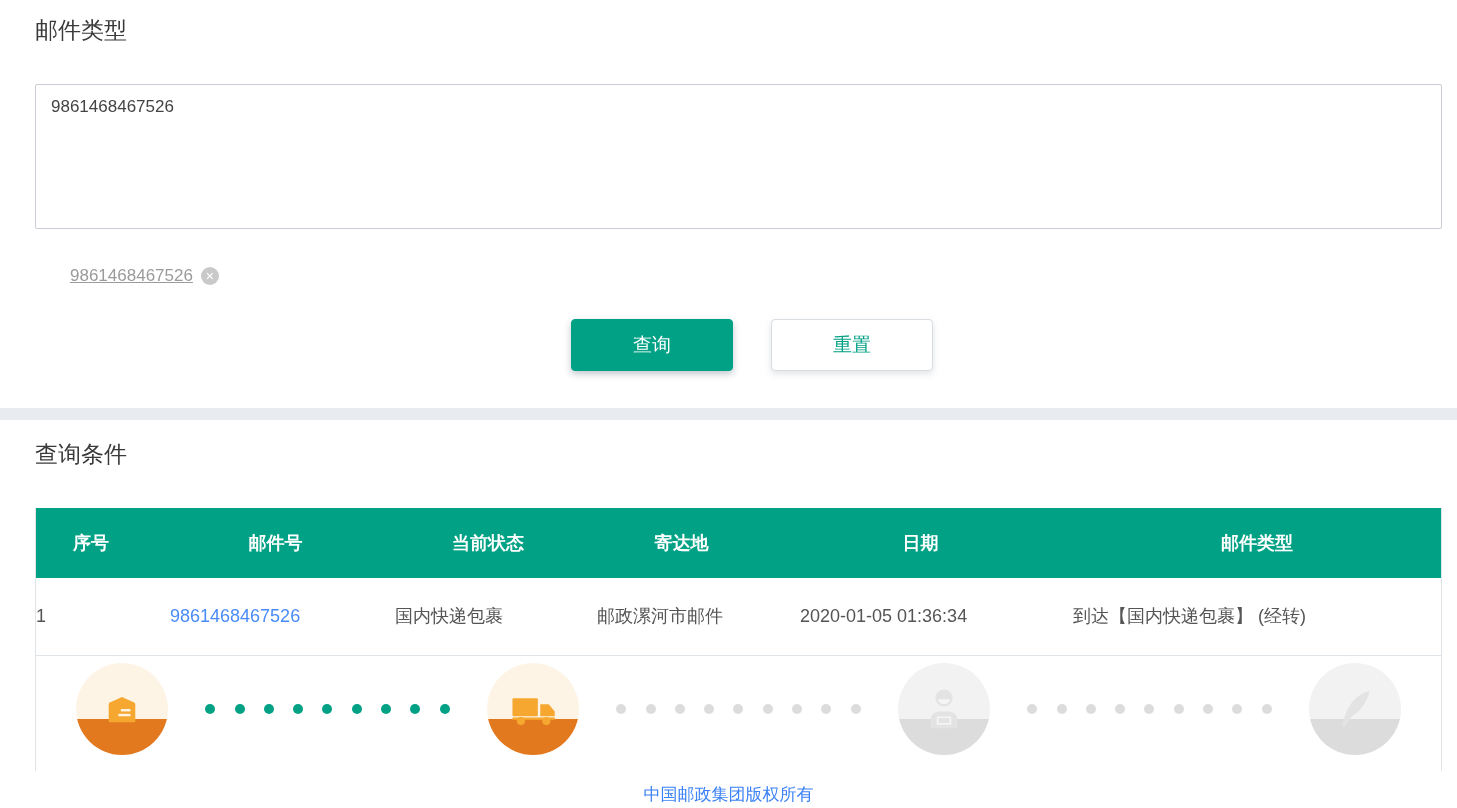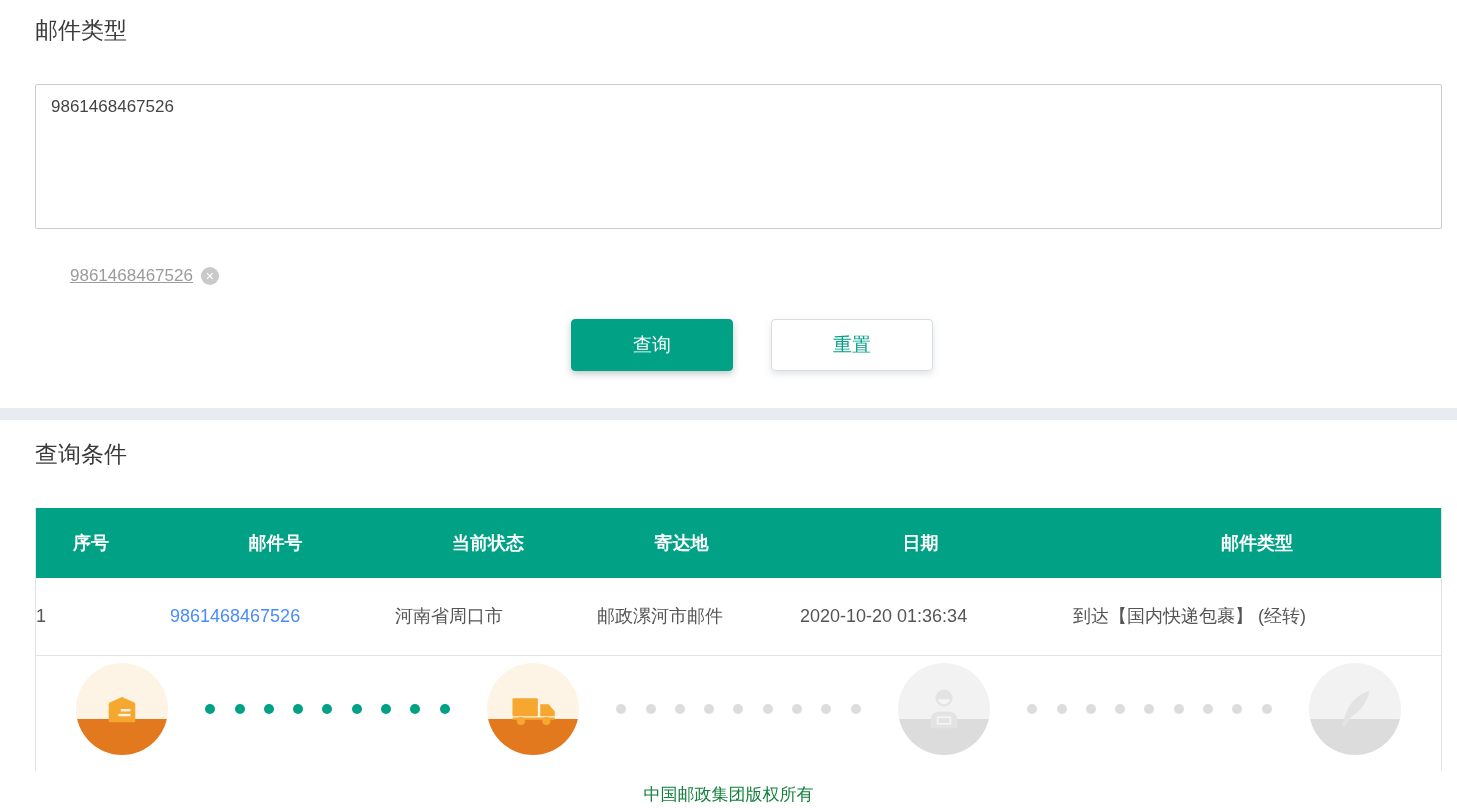--- a/index.html
+++ b/index.html
@@ -83,21 +83,21 @@
   .stage svg { width:58px; height:58px; display:block; }
   .stage-active  svg .g { fill:#f6a72f; }
   .stage-active  svg .w { fill:#fdf4e6; }
   .stage-inactive svg .g { fill:#e3e3e3; }
   .stage-inactive svg .w { fill:#f4f4f4; }
   .seg { flex:1 1 auto; display:flex; justify-content:space-evenly; align-items:center; padding:0 18px; }
   .dot { width:10px; height:10px; border-radius:50%; }
   .dot-active   { background:#01A185; }
   .dot-inactive { background:#dcdcdc; }
   .footer {
-    margin-top:12px; text-align:center; font-size:17px; color:#15803d;
+    margin-top:12px; text-align:center; font-size:17px; color:#3b82f6;
   }
 </style>
 </head>
 <body>
 
 <div class="section-title">邮件类型</div>
 
 <textarea class="query-textarea" style="">9861468467526</textarea>
 
 <div class="chip-row">
@@ -125,23 +125,23 @@
         <th class="c5">日期</th>
         <th class="c6">邮件类型</th>
       </tr>
     </thead>
     <tbody>
       <tr>
         <td class="c1">1</td>
         <td class="c2">
           <a class="mail-link">9861468467526</a>
         </td>
-        <td class="c3">河南省周口市</td>
+        <td class="c3">国内快递包裹</td>
         <td class="c4">邮政漯河市邮件</td>
-        <td class="c5">2020-10-20 01:36:34</td>
+        <td class="c5">2020-01-05 01:36:34</td>
         <td class="c6">到达【国内快递包裹】 (经转)</td>
       </tr>
     </tbody>
   </table>
 
   <div class="tracker">
 
     <div class="stage stage-active">
       <svg viewBox="0 0 48 48">
         <rect class="g" x="13" y="19" width="22" height="16" rx="1"></rect>

